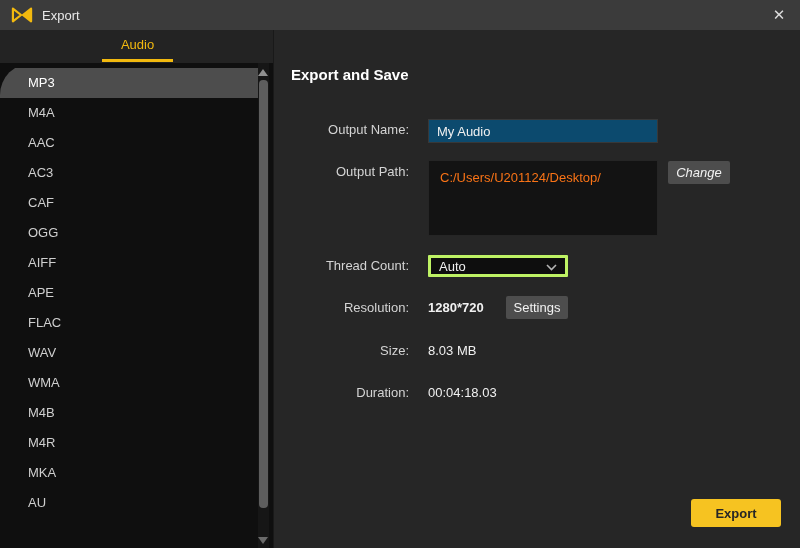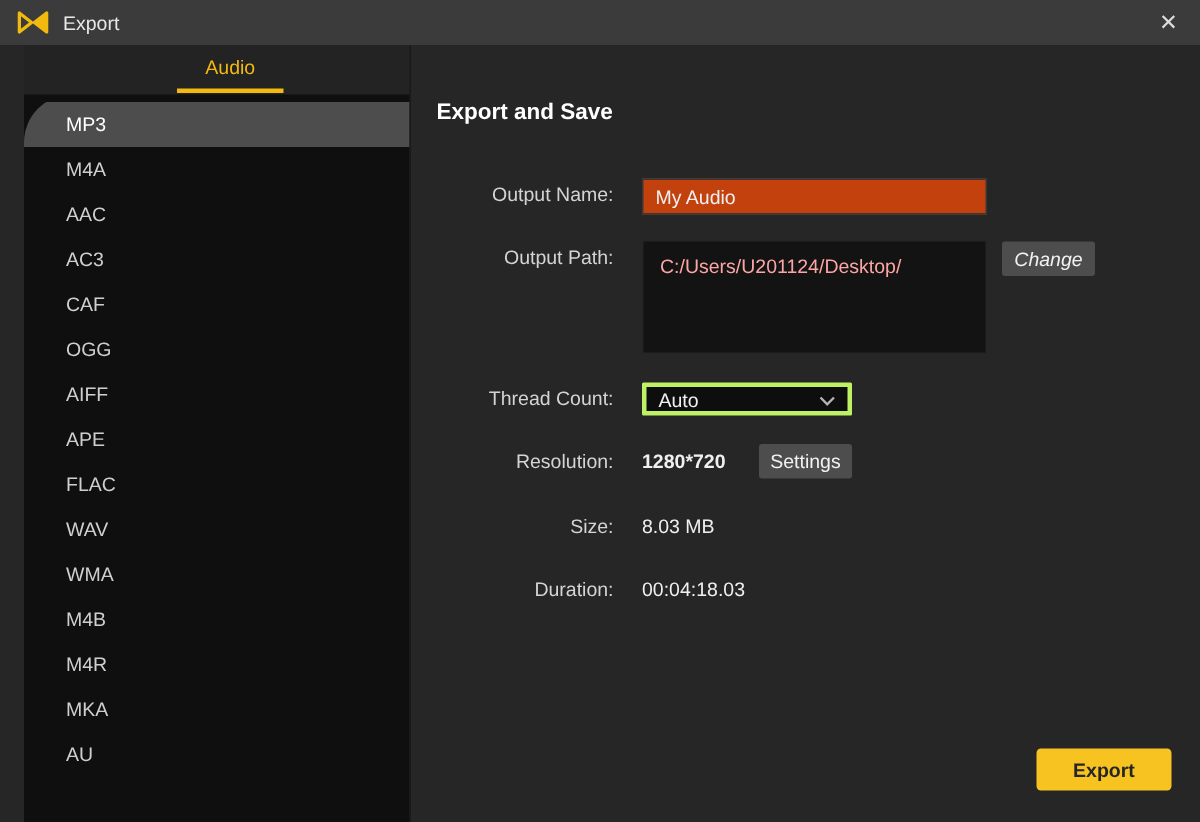--- a/index.html
+++ b/index.html
@@ -22,21 +22,21 @@
     background:#3b3b3b;display:flex;align-items:center;
   }
   .logo{margin-left:10px;display:flex;align-items:center;}
   .win-title{margin-left:8px;font-size:13px;color:#e8e8e8;}
   .close-btn{
     position:absolute;right:0;top:0;width:42px;height:30px;
     display:flex;align-items:center;justify-content:center;
     font-size:15px;color:#dcdcdc;cursor:default;background:transparent;border:none;
   }
   
-  .sidebar{position:absolute;left:16px;top:30px;width:273px;height:518px;background:#0f0f0f;}
+  .sidebar{position:absolute;left:0;top:30px;width:273px;height:518px;background:#0f0f0f;}
   .tab-header{position:absolute;left:0;top:0;width:100%;height:33px;background:#232323;}
   .tab{
     position:absolute;left:102px;top:7px;width:71px;text-align:center;
     font-size:13px;color:var(--accent-yellow);
   }
   .tab-underline{
     position:absolute;left:102px;bottom:1px;width:71px;height:3px;
     background:var(--accent-yellow);
   }
   .format-list{position:absolute;left:0;top:33px;right:0;bottom:0;padding-top:5px;overflow:hidden;border-radius:32px;}
@@ -67,27 +67,27 @@
     background:#262626;border-left:1px solid #191919;
   }
   .heading{position:absolute;left:17px;top:36px;font-size:15px;font-weight:bold;color:#ffffff;}
   .flabel{
     position:absolute;left:0;width:135px;text-align:right;
     font-size:13px;color:#d4d4d4;line-height:22px;
   }
   .fvalue{position:absolute;left:154px;font-size:13px;color:#f0f0f0;line-height:22px;}
   .name-input{
     position:absolute;left:154px;top:89px;width:230px;height:24px;
-    background:#c2410c;border:1px solid #383838;color:#f0f0f0;
+    background:#0c4a6e;border:1px solid #383838;color:#f0f0f0;
     font-size:13px;font-family:"Liberation Sans",sans-serif;padding:0 8px;outline:none;
   }
   .path-box{
     position:absolute;left:154px;top:130px;width:230px;height:76px;
     background:#131313;border:1px solid #252525;
-    font-size:13px;color:#fca5a5;padding:9px 11px;line-height:16px;
+    font-size:13px;color:#f97316;padding:9px 11px;line-height:16px;
     word-break:break-all;
   }
   .gray-btn{
     position:absolute;height:23px;width:62px;
     background:#4d4d4d;border:none;border-radius:2px;
     color:#f2f2f2;font-size:13px;font-family:"Liberation Sans",sans-serif;
   }
   .change-btn{left:394px;top:131px;font-style:italic;}
   .settings-btn{left:232px;top:266px;}
   .dropdown{

